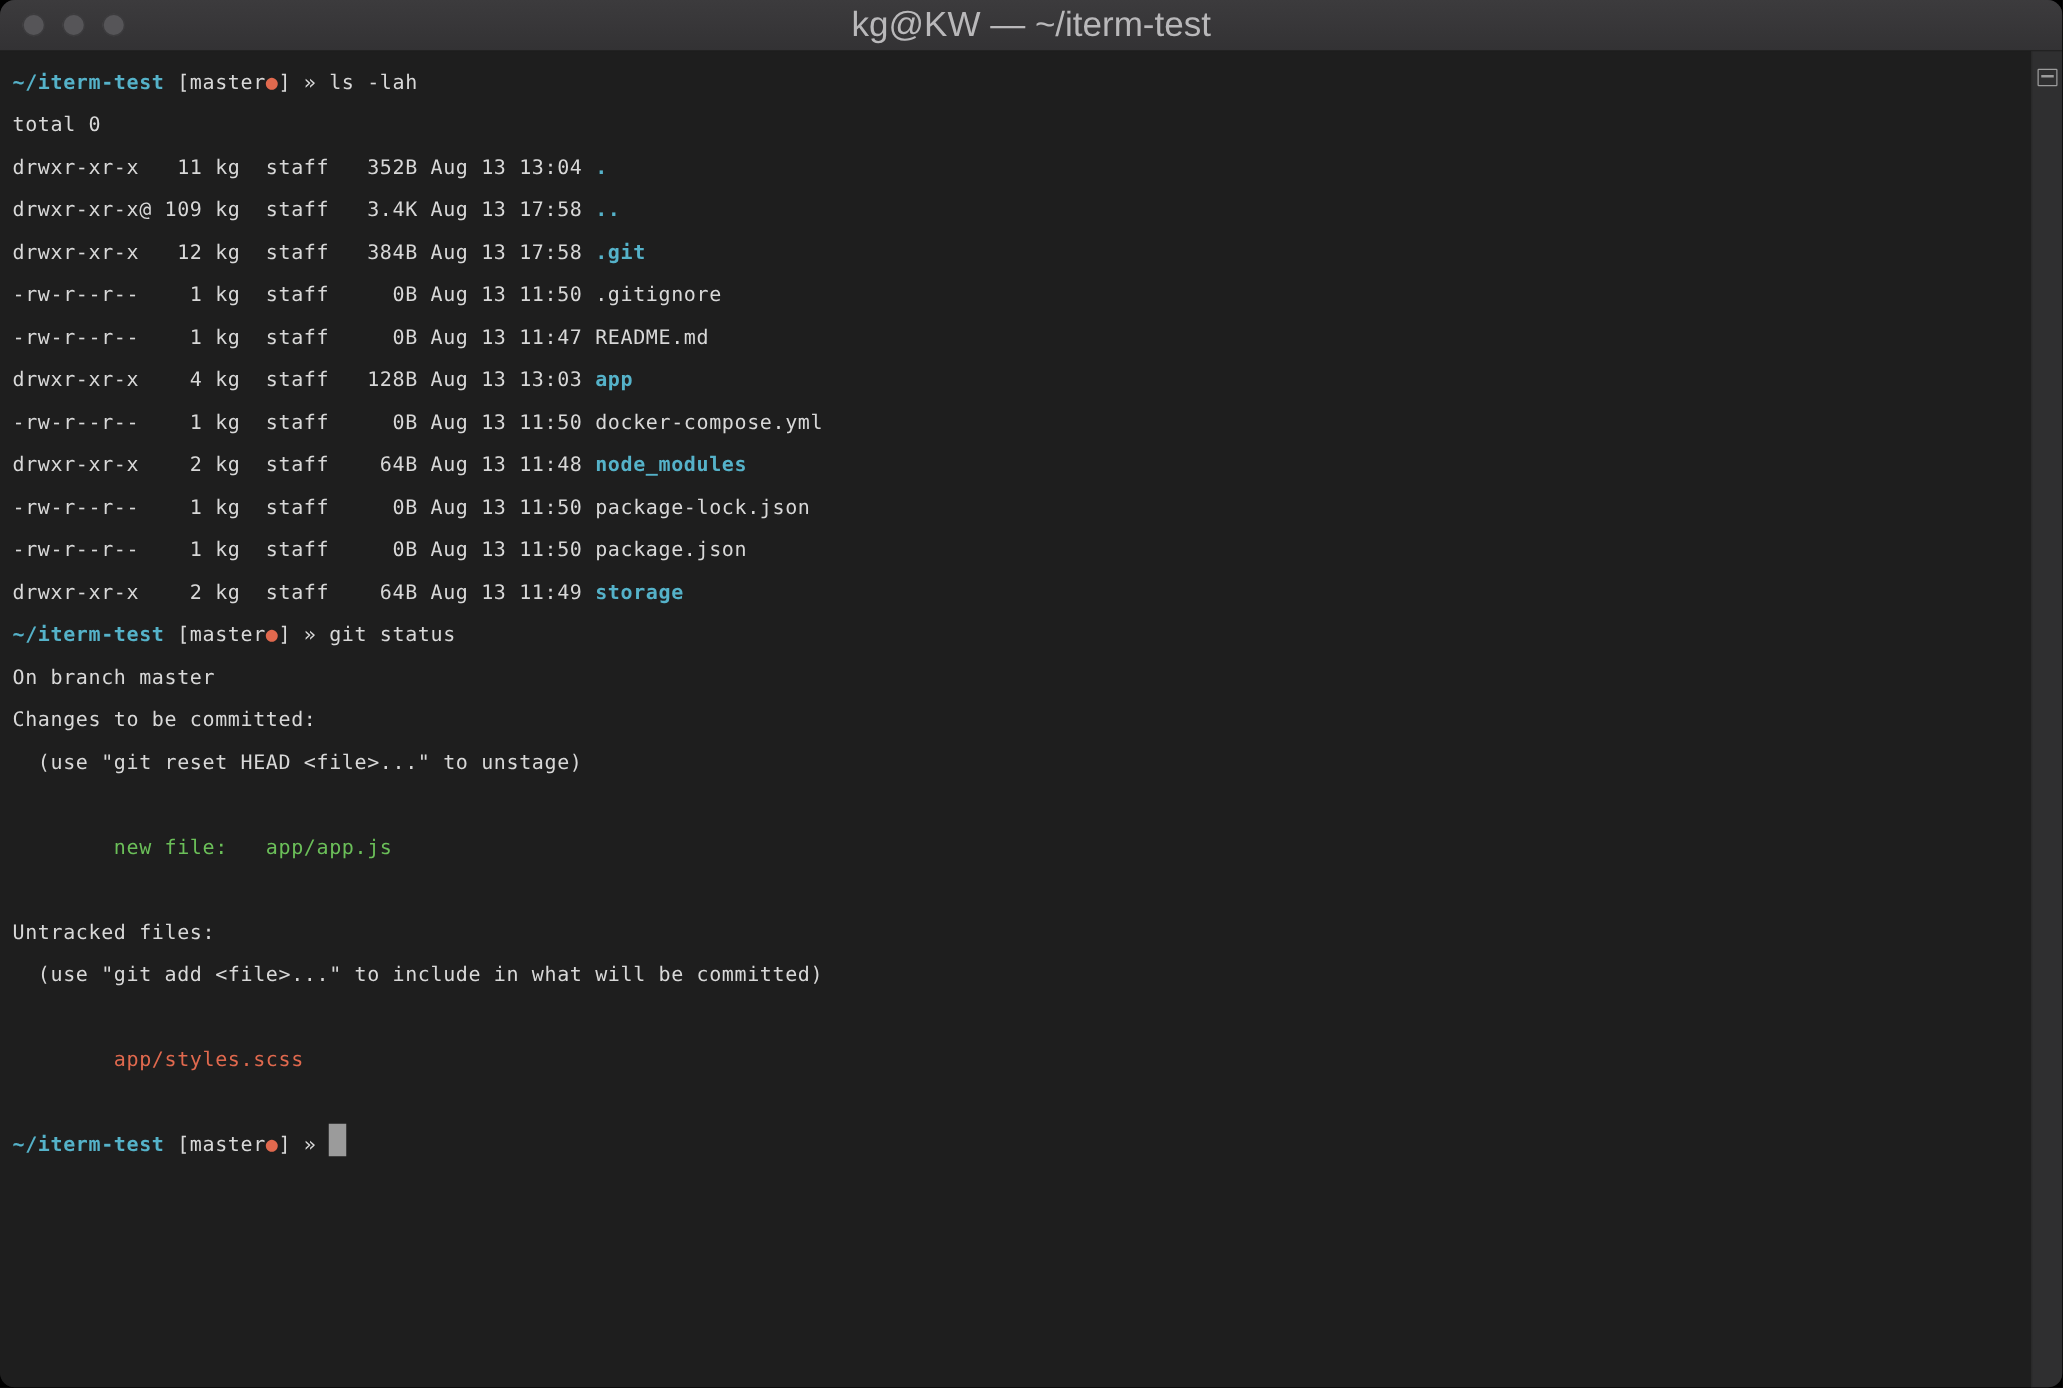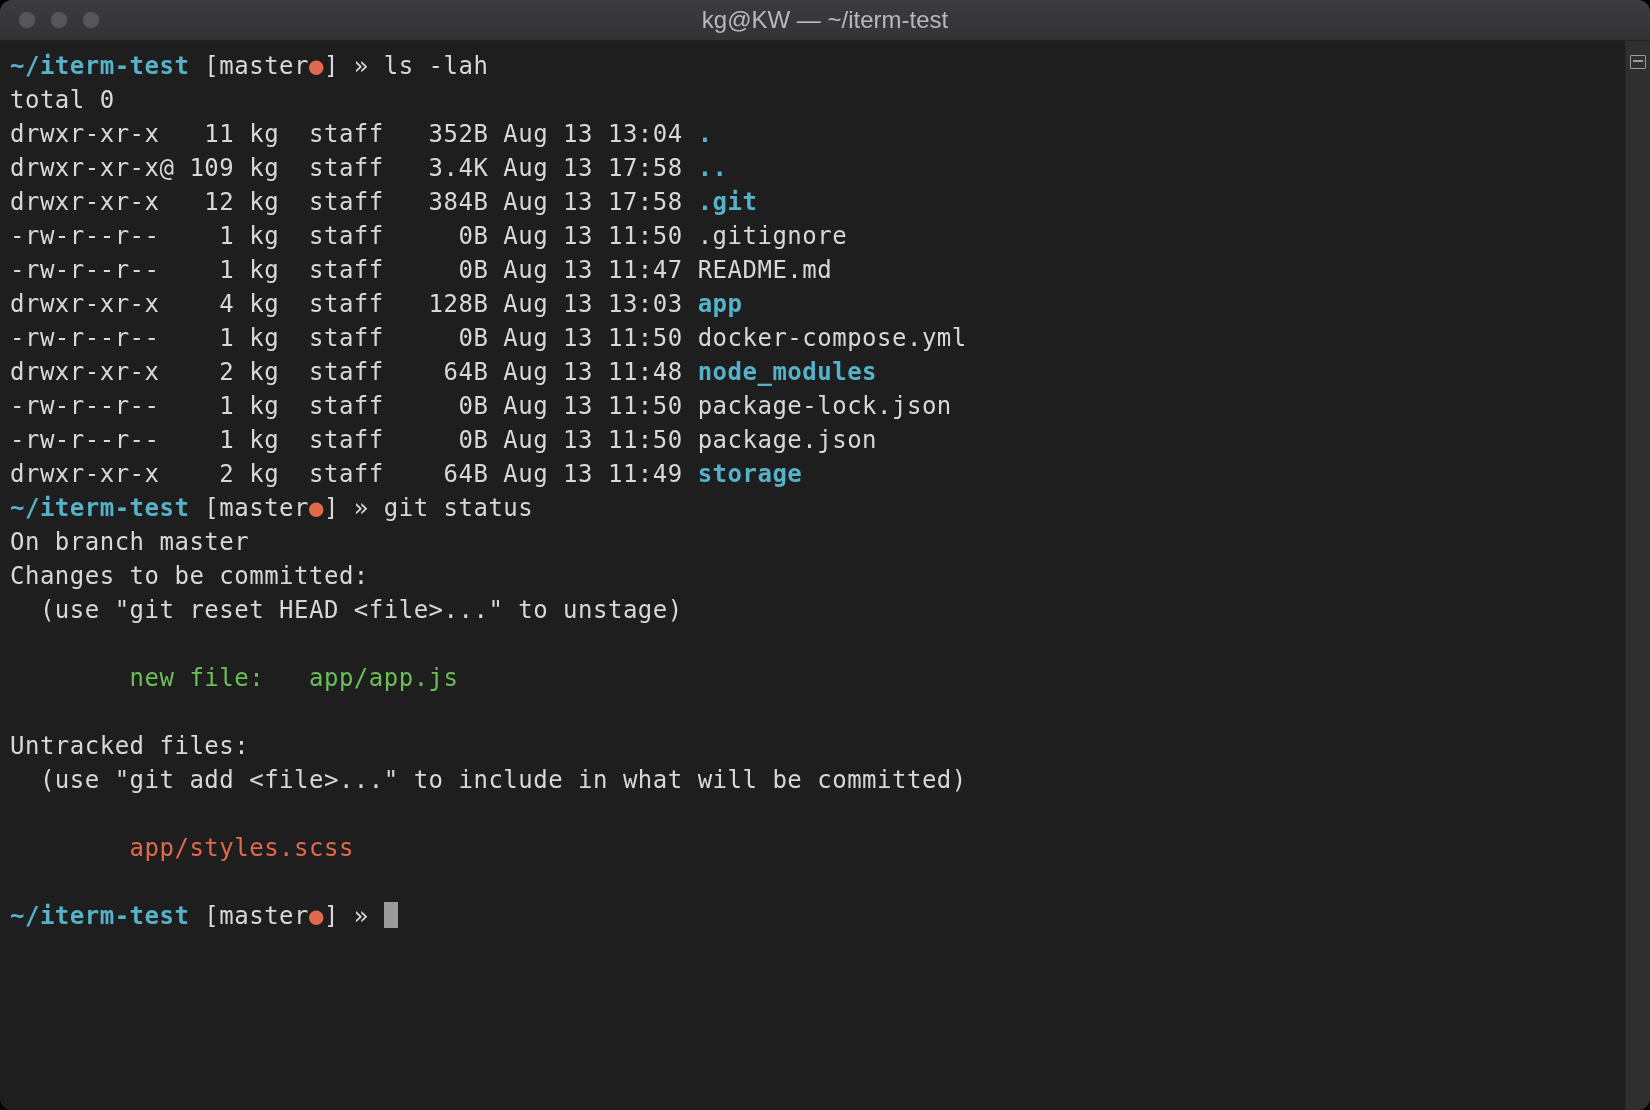--- a/index.html
+++ b/index.html
@@ -42,21 +42,21 @@
     background: #565558;
     box-shadow: inset 0 0 0 1px rgba(0,0,0,0.3);
   }
   .title-text {
     position: absolute;
     left: 0;
     right: 0;
     text-align: center;
     color: #b9b8ba;
     font-family: -apple-system, "Helvetica Neue", Arial, sans-serif;
-    font-size: 24px;
+    font-size: 28px;
     font-weight: 400;
     pointer-events: none;
   }
   .term-body {
     position: relative;
     flex: 1;
     background: #1e1e1e;
   }
   .gutter {
     position: absolute;
@@ -88,21 +88,21 @@
     height: 1.5px;
     background: #9c9c9c;
   }
   .term {
     position: absolute;
     top: 8px;
     left: 10px;
     right: 28px;
     bottom: 0;
     color: #d8d8d8;
-    font-size: 24px;
+    font-size: 16px;
     line-height: 34px;
     white-space: pre;
     letter-spacing: 0.5px;
   }
   .cwd   { color: #55b2c9; font-weight: 600; }
   .br    { color: #d8d8d8; }
   .dirty { color: #e0694e; }
   .arr   { color: #d8d8d8; }
   .dir   { color: #55b2c9; font-weight: 600; }
   .grn   { color: #6bbf59; }

